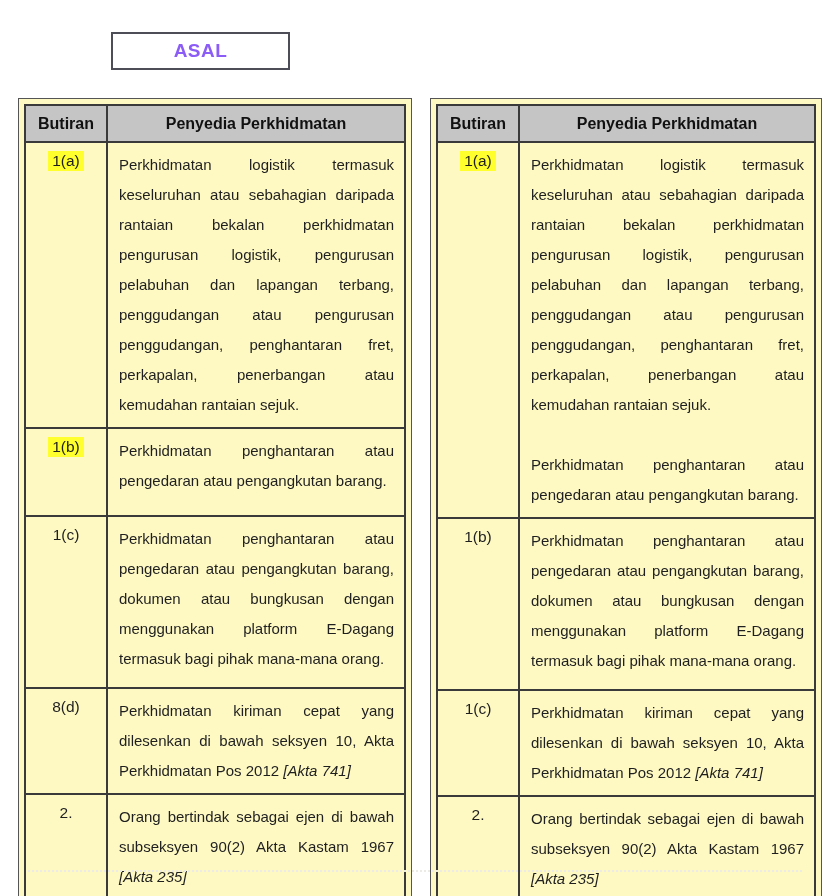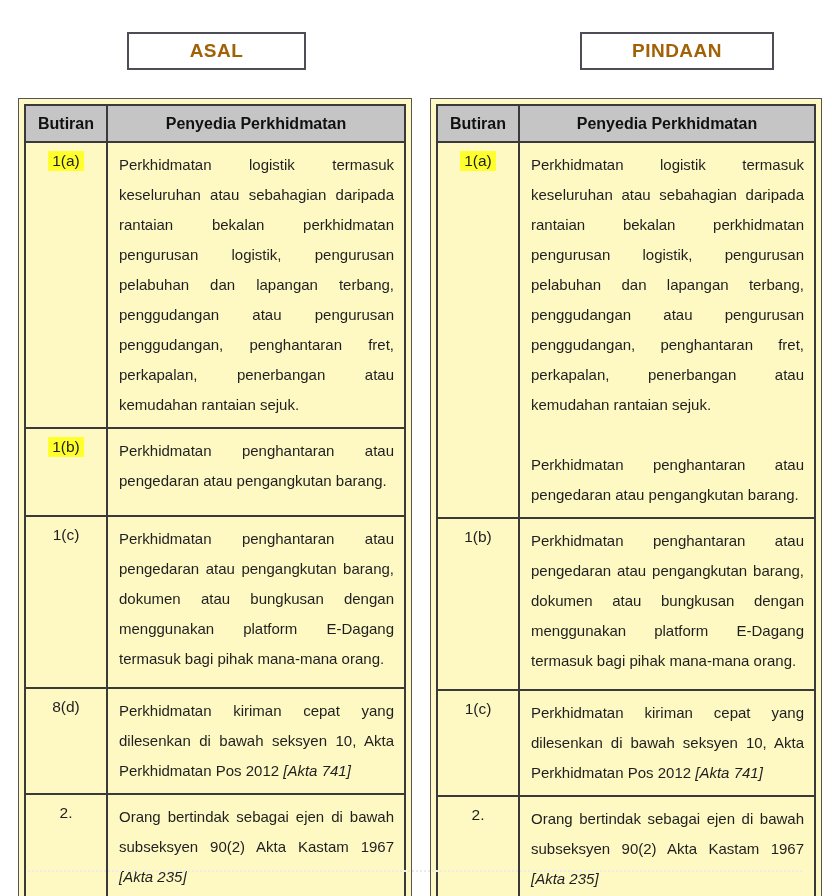--- a/index.html
+++ b/index.html
@@ -19,21 +19,21 @@
     position:relative;
   }
   .page{position:relative;width:832px;height:896px;}
 
   
   .title-box{
     position:absolute;top:32px;height:38px;
     border:2px solid #4d4d57;
     display:flex;align-items:center;justify-content:center;
     font-weight:bold;font-size:19px;letter-spacing:0.5px;
-    color:#a16207;background:#fff;margin-left:16px;
+    color:#8b5cf6;background:#fff;
   }
   .title-asal{left:111px;width:179px;}
   .title-pindaan{left:564px;width:194px;}
 
   
   .tables-row{
     position:absolute;top:98px;left:18px;
     display:flex;gap:18px;align-items:flex-start;
   }
   .table-frame{
@@ -95,21 +95,20 @@
     position:absolute;top:870px;left:28px;width:774px;
     border-top:2px dotted #edebe6;
   }
 </style>
 </head>
 <body>
 
 <div class="page">
 
   <div class="title-box title-asal">ASAL</div>
-  <div class="title-box title-pindaan">PINDAAN</div>
 
   <div class="tables-row">
 
     <div class="table-frame left">
       <table>
         <thead>
           <tr class="hdr">
             <th class="col-item">Butiran</th>
             <th>Penyedia Perkhidmatan</th>
           </tr>

